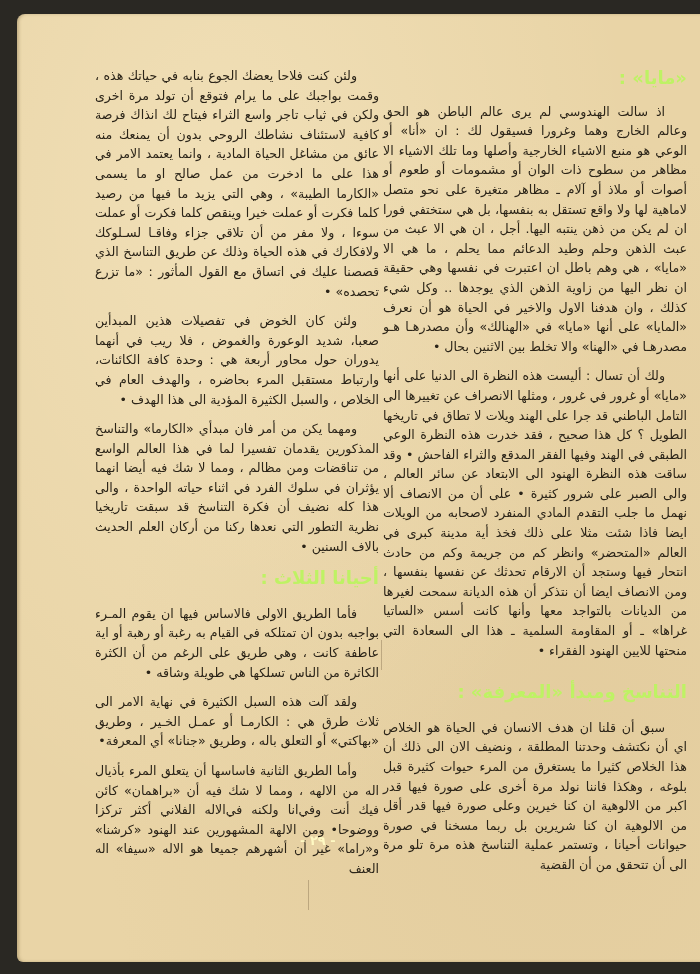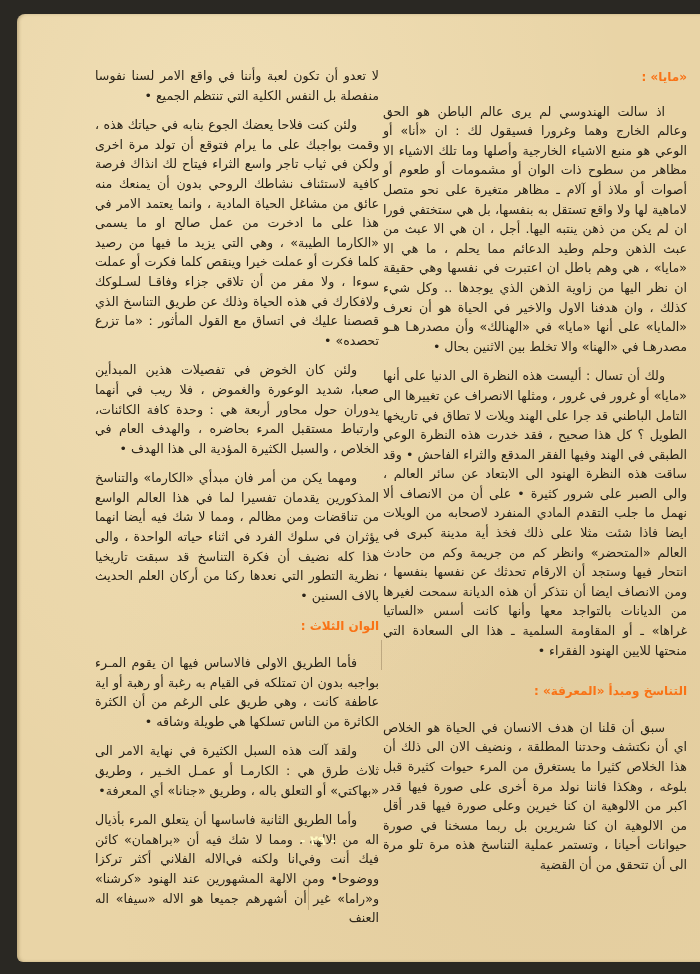--- a/index.html
+++ b/index.html
@@ -20,21 +20,21 @@
   }
   .col {
     position:absolute; direction:rtl; text-align:justify;
     color:#2b2418; font-size:12.6px; line-height:19.6px;
   }
   .col-right { left:383px; top:68px; width:304px; }
   .col-left  { left:95px;  top:66px; width:284px; }
   .col p { margin:0 0 10px 0; text-indent:22px; text-align-last:right; }
   .col p.cont { text-indent:0; }
   .col h3 {
-    margin:4px 0 16px 0; font-size:12px; font-weight:bold; color:#f97316;
+    margin:4px 0 16px 0; font-size:18px; font-weight:bold; color:#bef264;
     text-align:right;
   }
   .col-right h3.first { margin-top:0; margin-bottom:14px; }
   .col-right h3.sec { margin-top:22px; }
   .col-left h3 { margin-top:12px; }
   .folio {
     position:absolute; left:300px; top:833px; width:110px; text-align:left;
     font-size:13px; font-weight:bold; color:#fef9c3; direction:rtl;
   }
   .crease {
@@ -51,23 +51,22 @@
 
 <div class="col col-right">
   <h3 class="first">«مايا» :</h3>
   <p>اذ سالت الهندوسي لم يرى عالم الباطن هو الحق وعالم الخارج وهما وغرورا فسيقول لك : ان «أنا» أو الوعي هو منبع الاشياء الخارجية وأصلها وما تلك الاشياء الا مظاهر من سطوح ذات الوان أو مشمومات أو طعوم أو أصوات أو ملاذ أو آلام ـ مظاهر متغيرة على نحو متصل لاماهية لها ولا واقع تستقل به بنفسها، بل هي ستختفي فورا ان لم يكن من ذهن ينتبه اليها. أجل ، ان هي الا عبث من عبث الذهن وحلم وطيد الدعائم مما يحلم ، ما هي الا «مايا» ، هي وهم باطل ان اعتبرت في نفسها وهي حقيقة ان نظر اليها من زاوية الذهن الذي يوجدها ‥ وكل شيء كذلك ، وان هدفنا الاول والاخير في الحياة هو أن نعرف «المايا» على أنها «مايا» في «الهنالك» وأن مصدرهـا هـو مصدرهـا في «الهنا» والا تخلط بين الاثنين بحال •</p>
   <p>ولك أن تسال : أليست هذه النظرة الى الدنيا على أنها «مايا» أو غرور في غرور ، ومثلها الانصراف عن تغييرها الى التامل الباطني قد جرا على الهند ويلات لا تطاق في تاريخها الطويل ؟ كل هذا صحيح ، فقد خدرت هذه النظرة الوعي الطبقي في الهند وفيها الفقر المدقع والثراء الفاحش • وقد ساقت هذه النظرة الهنود الى الابتعاد عن سائر العالم ، والى الصبر على شرور كثيرة • على أن من الانصاف ألا نهمل ما جلب التقدم المادي المنفرد لاصحابه من الويلات ايضا فاذا شئت مثلا على ذلك فخذ أية مدينة كبرى في العالم «المتحضر» وانظر كم من جريمة وكم من حادث انتحار فيها وستجد أن الارقام تحدثك عن نفسها بنفسها ، ومن الانصاف ايضا أن نتذكر أن هذه الديانة سمحت لغيرها من الديانات بالتواجد معها وأنها كانت أسس «الساتيا غراها» ـ أو المقاومة السلمية ـ هذا الى السعادة التي منحتها للايين الهنود الفقراء •</p>
   <h3 class="sec">التناسخ ومبدأ «المعرفة» :</h3>
   <p>سبق أن قلنا ان هدف الانسان في الحياة هو الخلاص اي أن نكتشف وحدتنا المطلقة ، ونضيف الان الى ذلك أن هذا الخلاص كثيرا ما يستغرق من المرء حيوات كثيرة قبل بلوغه ، وهكذا فاننا نولد مرة أخرى على صورة فيها قدر اكبر من الالوهية ان كنا خيرين وعلى صورة فيها قدر أقل من الالوهية ان كنا شريرين بل ربما مسخنا في صورة حيوانات أحيانا ، وتستمر عملية التناسخ هذه مرة تلو مرة الى أن تتحقق من أن القضية</p>
 </div>
 
 <div class="col col-left">
-  <p class="cont">لا تعدو أن تكون لعبة وأننا في واقع الامر لسنا نفوسا منفصلة بل النفس الكلية التي تنتظم الجميع •</p>
   <p>ولئن كنت فلاحا يعضك الجوع بنابه في حياتك هذه ، وقمت بواجبك على ما يرام فتوقع أن تولد مرة اخرى ولكن في ثياب تاجر واسع الثراء فيتاح لك انذاك فرصة كافية لاستئناف نشاطك الروحي بدون أن يمنعك منه عائق من مشاغل الحياة المادية ، وانما يعتمد الامر في هذا على ما ادخرت من عمل صالح او ما يسمى «الكارما الطيبة» ، وهي التي يزيد ما فيها من رصيد كلما فكرت أو عملت خيرا وينقص كلما فكرت أو عملت سوءا ، ولا مفر من أن تلاقي جزاء وفاقـا لسـلوكك ولافكارك في هذه الحياة وذلك عن طريق التناسخ الذي قصصنا عليك في اتساق مع القول المأثور : «ما تزرع تحصده» •</p>
   <p>ولئن كان الخوض في تفصيلات هذين المبدأين صعبا، شديد الوعورة والغموض ، فلا ريب في أنهما يدوران حول محاور أربعة هي : وحدة كافة الكائنات، وارتباط مستقبل المرء بحاضره ، والهدف العام في الخلاص ، والسبل الكثيرة المؤدية الى هذا الهدف •</p>
   <p>ومهما يكن من أمر فان مبدأي «الكارما» والتناسخ المذكورين يقدمان تفسيرا لما في هذا العالم الواسع من تناقضات ومن مظالم ، ومما لا شك فيه أيضا انهما يؤثران في سلوك الفرد في اثناء حياته الواحدة ، والى هذا كله نضيف أن فكرة التناسخ قد سبقت تاريخيا نظرية التطور التي نعدها ركنا من أركان العلم الحديث بالاف السنين •</p>
-  <h3>الوان الثلاث :</h3>
+  <h3>أحيانا الثلاث :</h3>
   <p>فأما الطريق الاولى فالاساس فيها ان يقوم المـرء بواجبه بدون ان تمتلكه في القيام به رغبة أو رهبة أو اية عاطفة كانت ، وهي طريق على الرغم من أن الكثرة الكاثرة من الناس تسلكها هي طويلة وشاقه •</p>
   <p>ولقد آلت هذه السبل الكثيرة في نهاية الامر الى ثلاث طرق هي : الكارمـا أو عمـل الخـير ، وطريق «بهاكتي» أو التعلق باله ، وطريق «جنانا» أي المعرفة•</p>
   <p>وأما الطريق الثانية فاساسها أن يتعلق المرء بأذيال اله من الالهه ، ومما لا شك فيه أن «براهمان» كائن فيك أنت وفي‌انا ولكنه في‌الاله الفلاني أكثر تركزا ووضوحا• ومن الالهة المشهورين عند الهنود «كرشنا» و«راما» غير أن أشهرهم جميعا هو الاله «سيفا» اله العنف</p>
 </div>
 
 <div class="folio">- ٢٩ -</div>
 
 </body></html>

